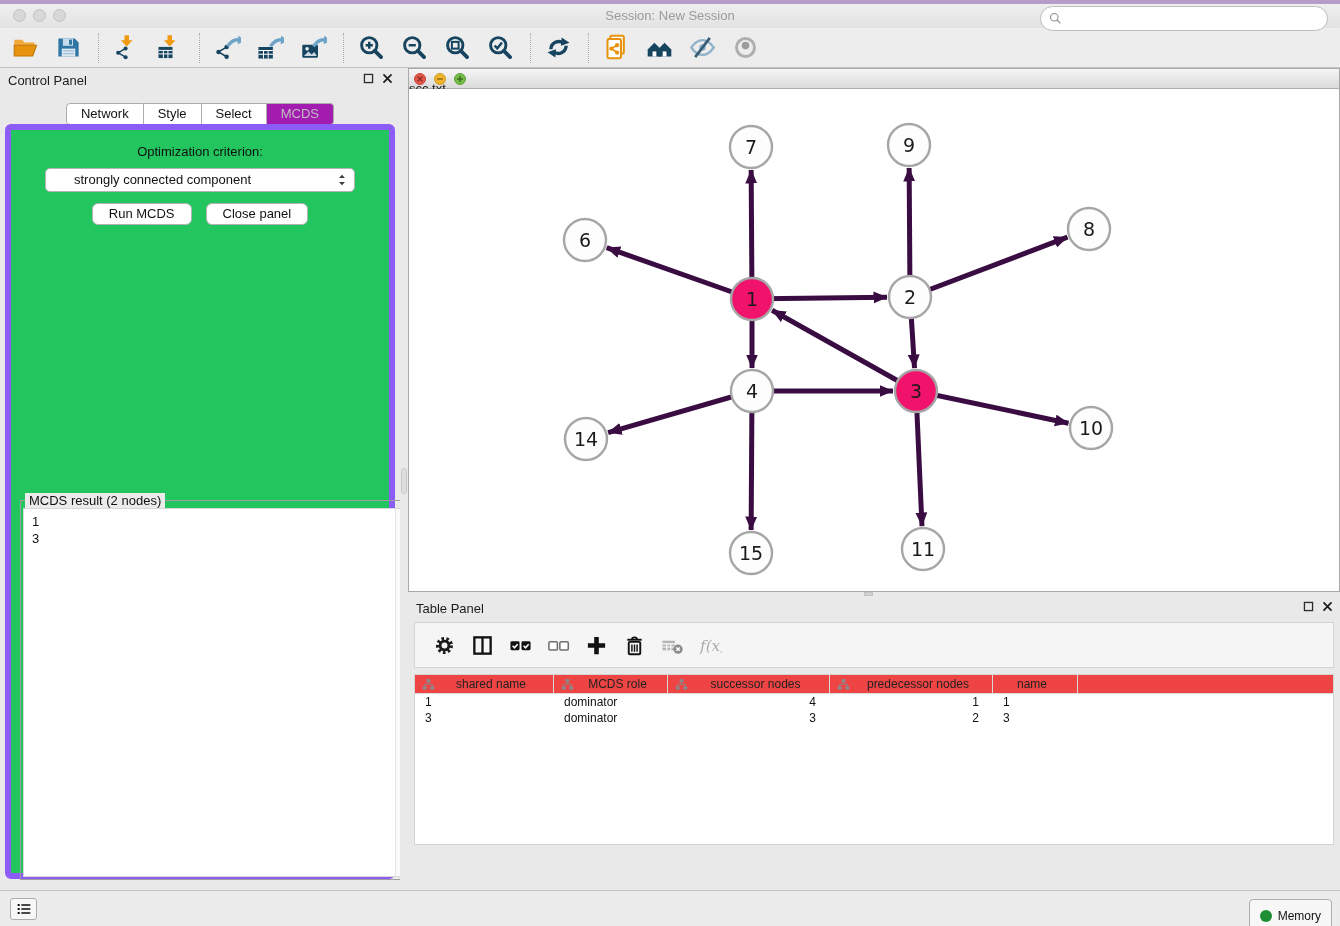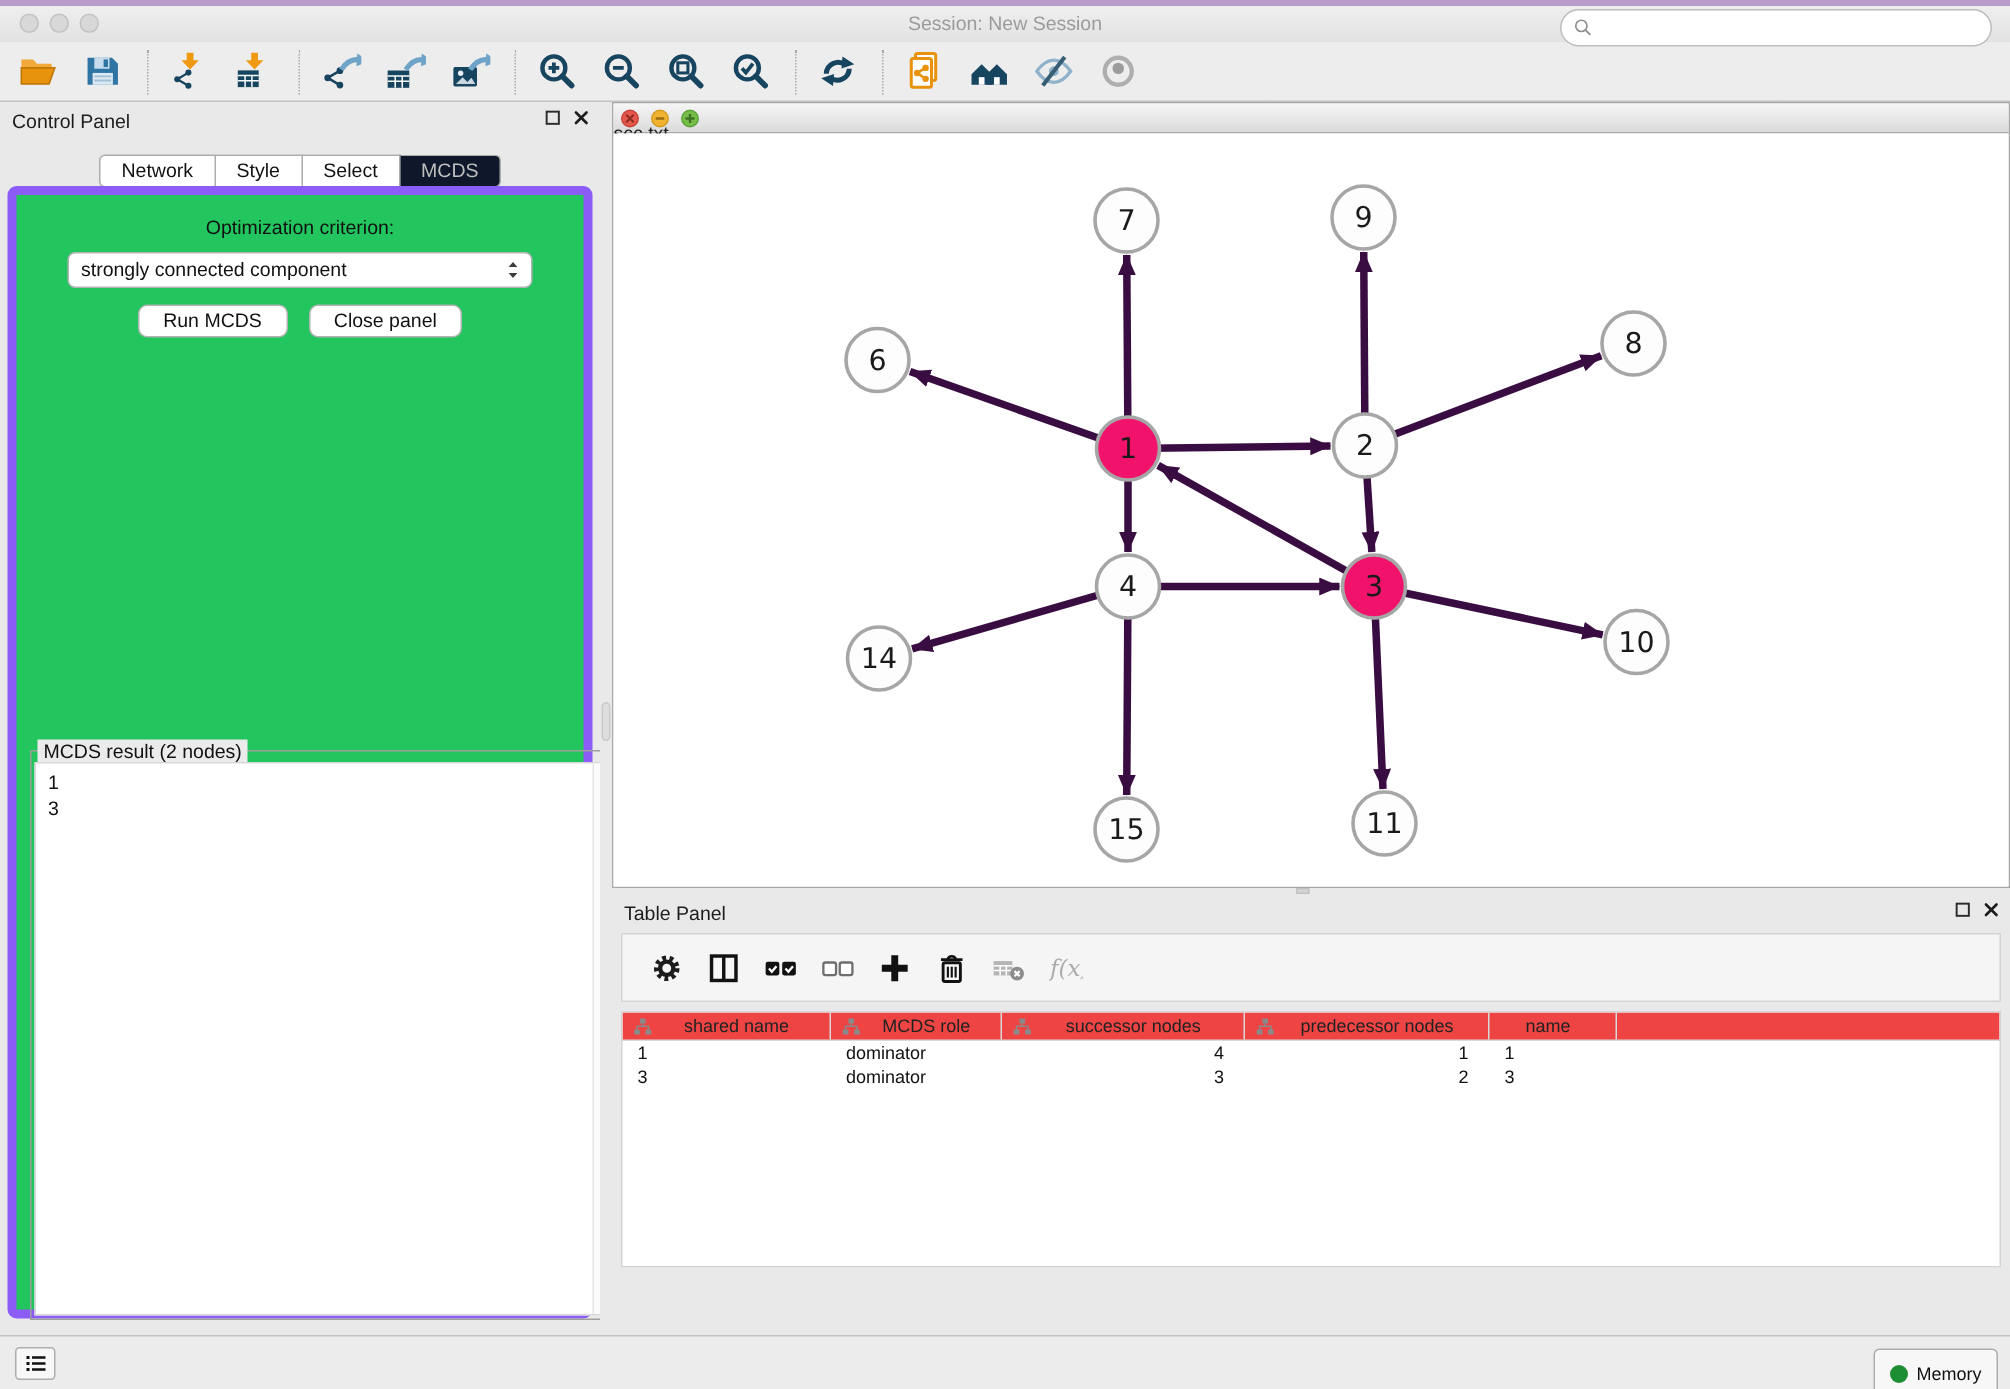--- a/index.html
+++ b/index.html
@@ -26,25 +26,25 @@
   
   #control-panel { position:absolute; top:68px; left:0; width:400px; height:822px; background:#E9E9E9; }
   .panel-header { position:relative; height:24px; }
   .panel-header .ph-title { position:absolute; left:8px; top:5px; font-size:13px; color:#1c1c1c; }
   .ph-icons { position:absolute; right:6px; top:4px; display:flex; gap:6px; }
   .ph-icons svg { width:13px; height:13px; }
   .tabs-row { position:absolute; left:0; right:0; display:flex; justify-content:center; }
   .tab { height:22px; line-height:20px; padding:0 14px; font-size:13px; color:#111; background:#fff; border:1px solid #ACACAC; border-left:none; }
   .tab:first-child { border-left:1px solid #ACACAC; border-radius:4px 0 0 4px; }
   .tab:last-child { border-radius:0 4px 4px 0; }
-  .tab.sel { background:#0f172a; color:#BFBFBF; }
+  .tab.sel { background:#a21caf; color:#BFBFBF; }
   #cp-tabs { top:35px; }
   #cp-box { position:absolute; left:5px; right:5px; top:56px; bottom:11px; background:#22c55e; border:6px solid #8b5cf6; border-radius:6px; }
   #opt-label { margin-top:14px; text-align:center; font-size:13px; color:#111; }
-  #opt-dropdown { position:relative; margin:9px auto 0 auto; width:310px; height:24px; background:#fff; border:1px solid #B3B3B3; border-radius:5px; font-size:13px; line-height:22px; padding-left:8px; color:#111; }
+  #opt-dropdown { position:relative; margin:9px auto 0 auto; width:310px; height:24px; background:#fff; border:1px solid #B3B3B3; border-radius:5px; font-size:13px; line-height:22px; padding-left:28px; color:#111; }
   #opt-dropdown svg { position:absolute; right:4px; top:3px; width:16px; height:16px; }
   #cp-buttons { margin-top:11px; display:flex; justify-content:center; gap:14px; }
   .cp-btn { height:22px; padding:0 16px; font-size:13px; line-height:20px; color:#111; background:#fff; border:1px solid #B3B3B3; border-radius:6px; }
   #result-fieldset { position:absolute; left:9px; width:392px; top:370px; height:380px; border:1px solid #9E9E9E; }
   #result-legend { position:absolute; top:-8px; left:4px; background:#EBEBEB; padding:0 4px; font-size:13px; color:#111; }
   #result-area { position:absolute; left:2px; right:2px; top:7px; bottom:2px; background:#fff; border:1px solid #D8D8D8; overflow:hidden; }
   #result-lines { padding:4px 0 0 8px; font-size:13px; line-height:17px; color:#111; }
   #result-scroll { position:absolute; right:0; top:0; bottom:0; width:13px; background:#FBFBFB; border-left:1px solid #E5E5E5; }
 
   

